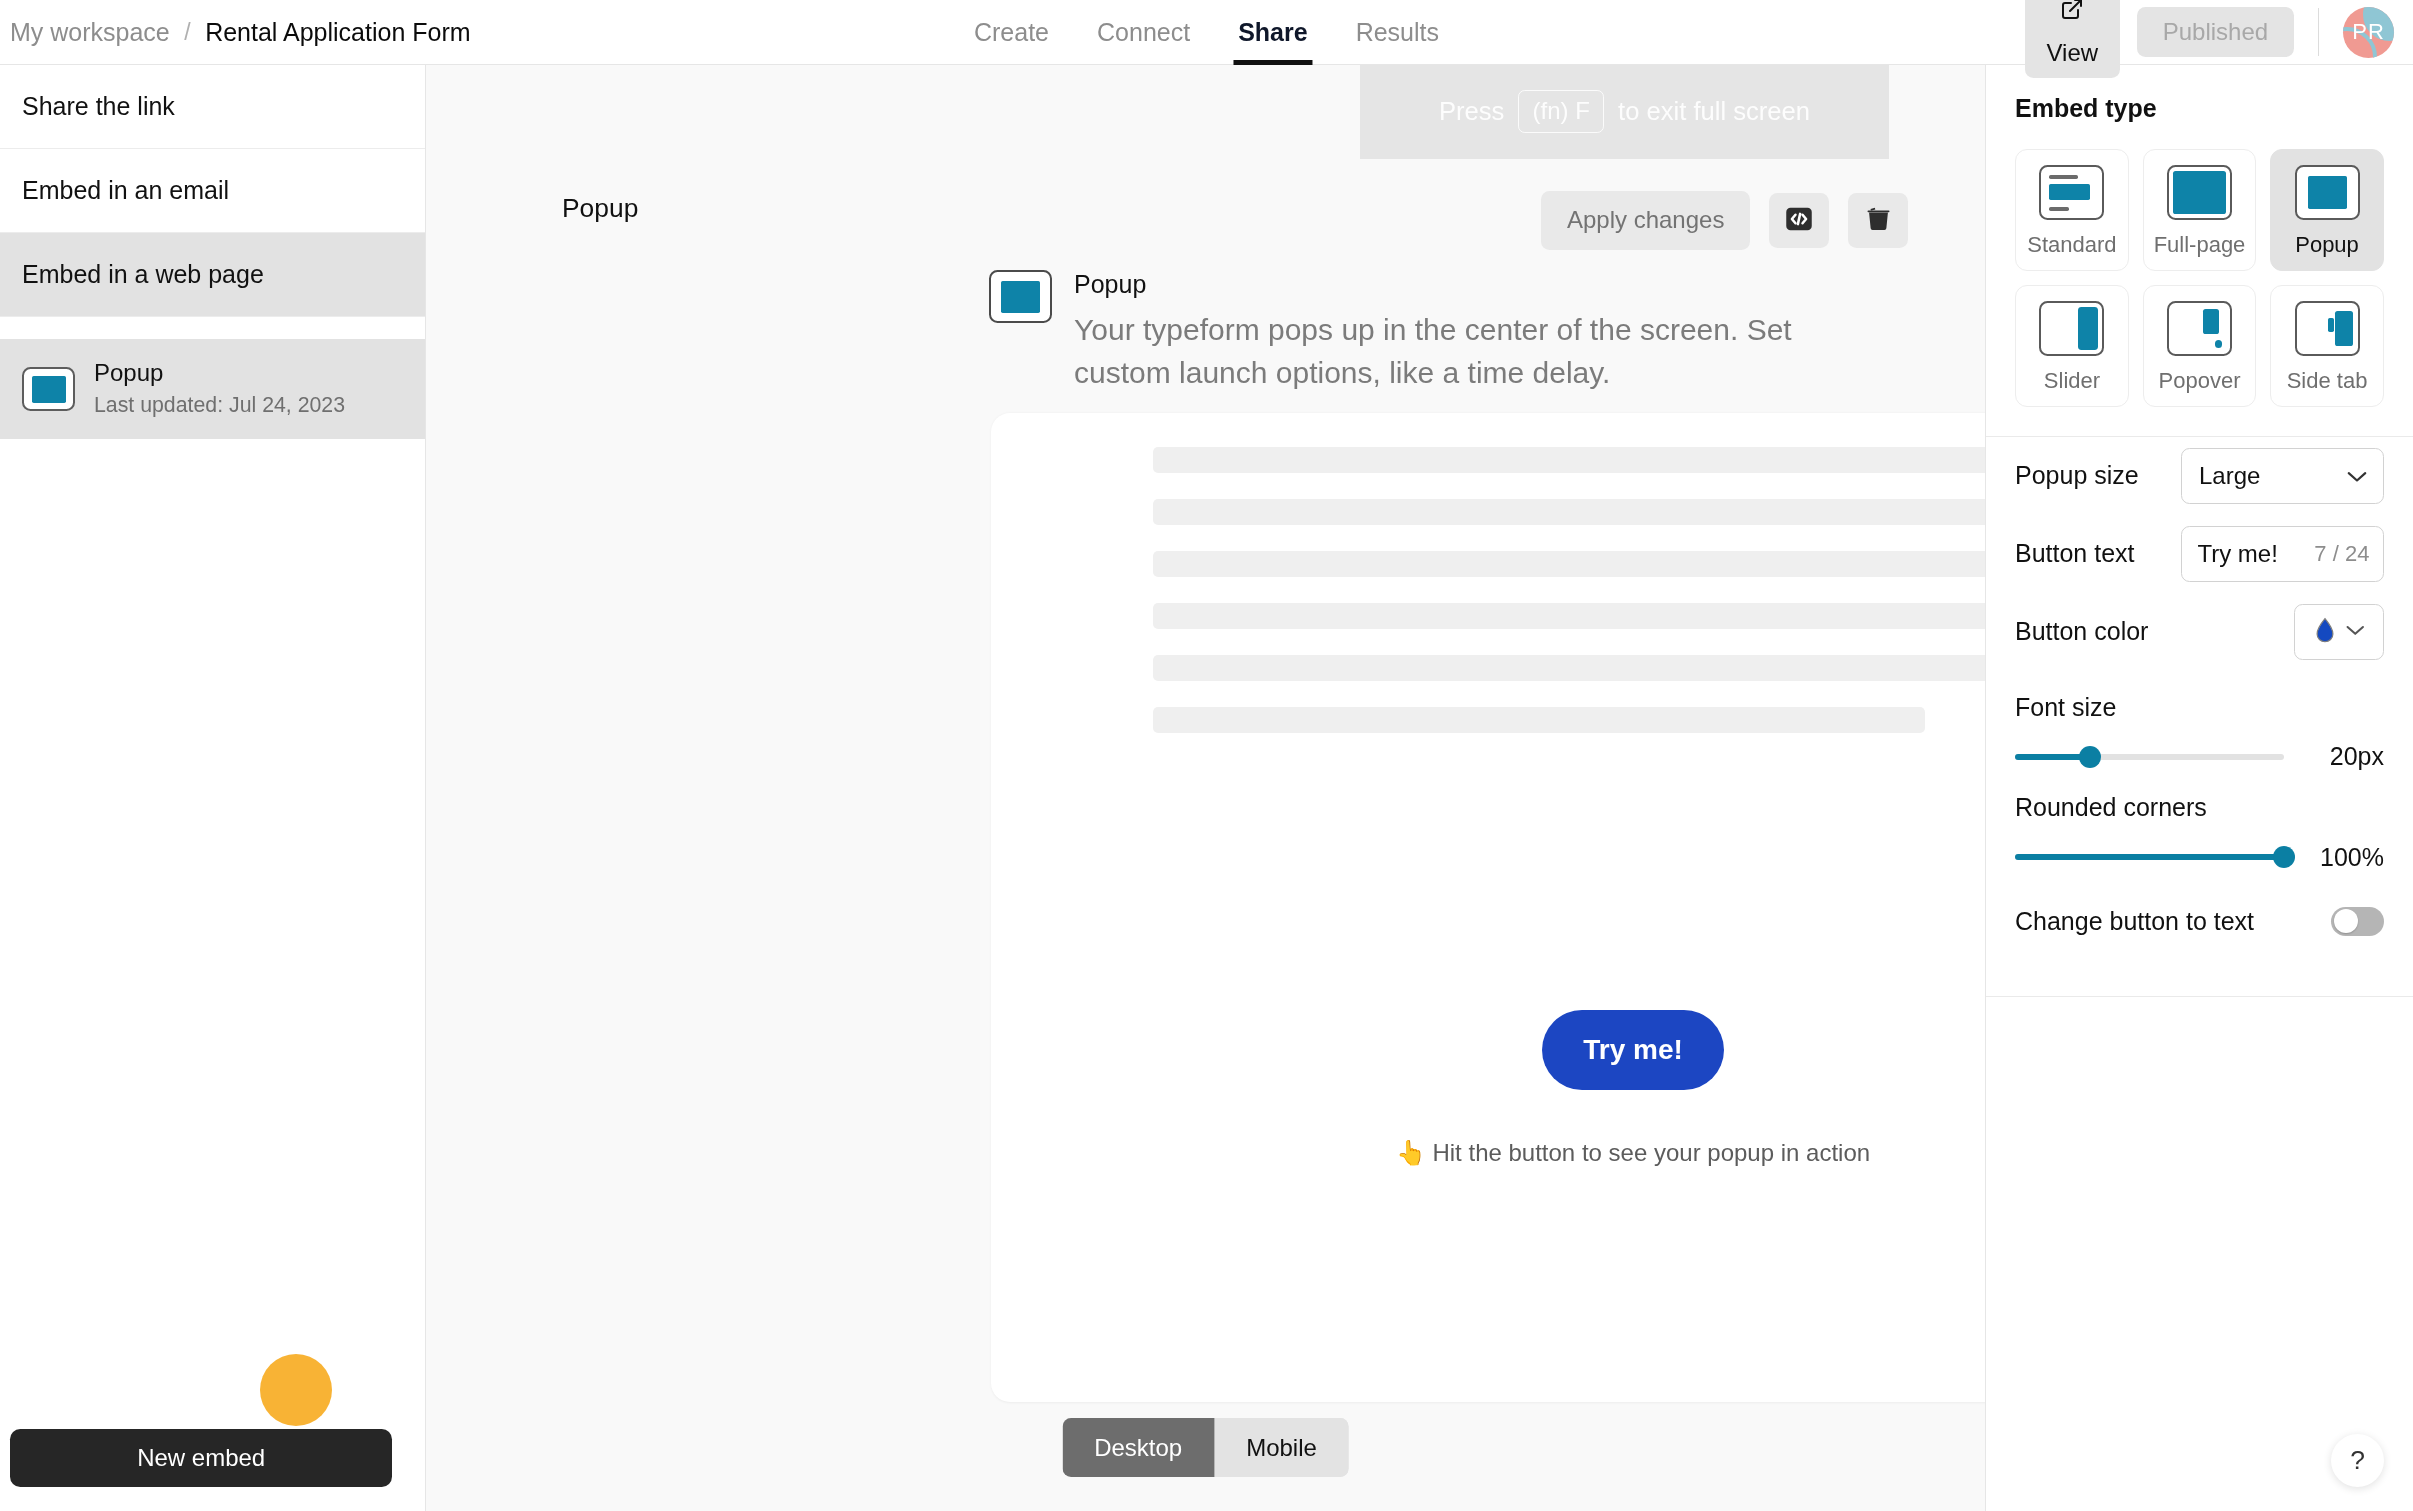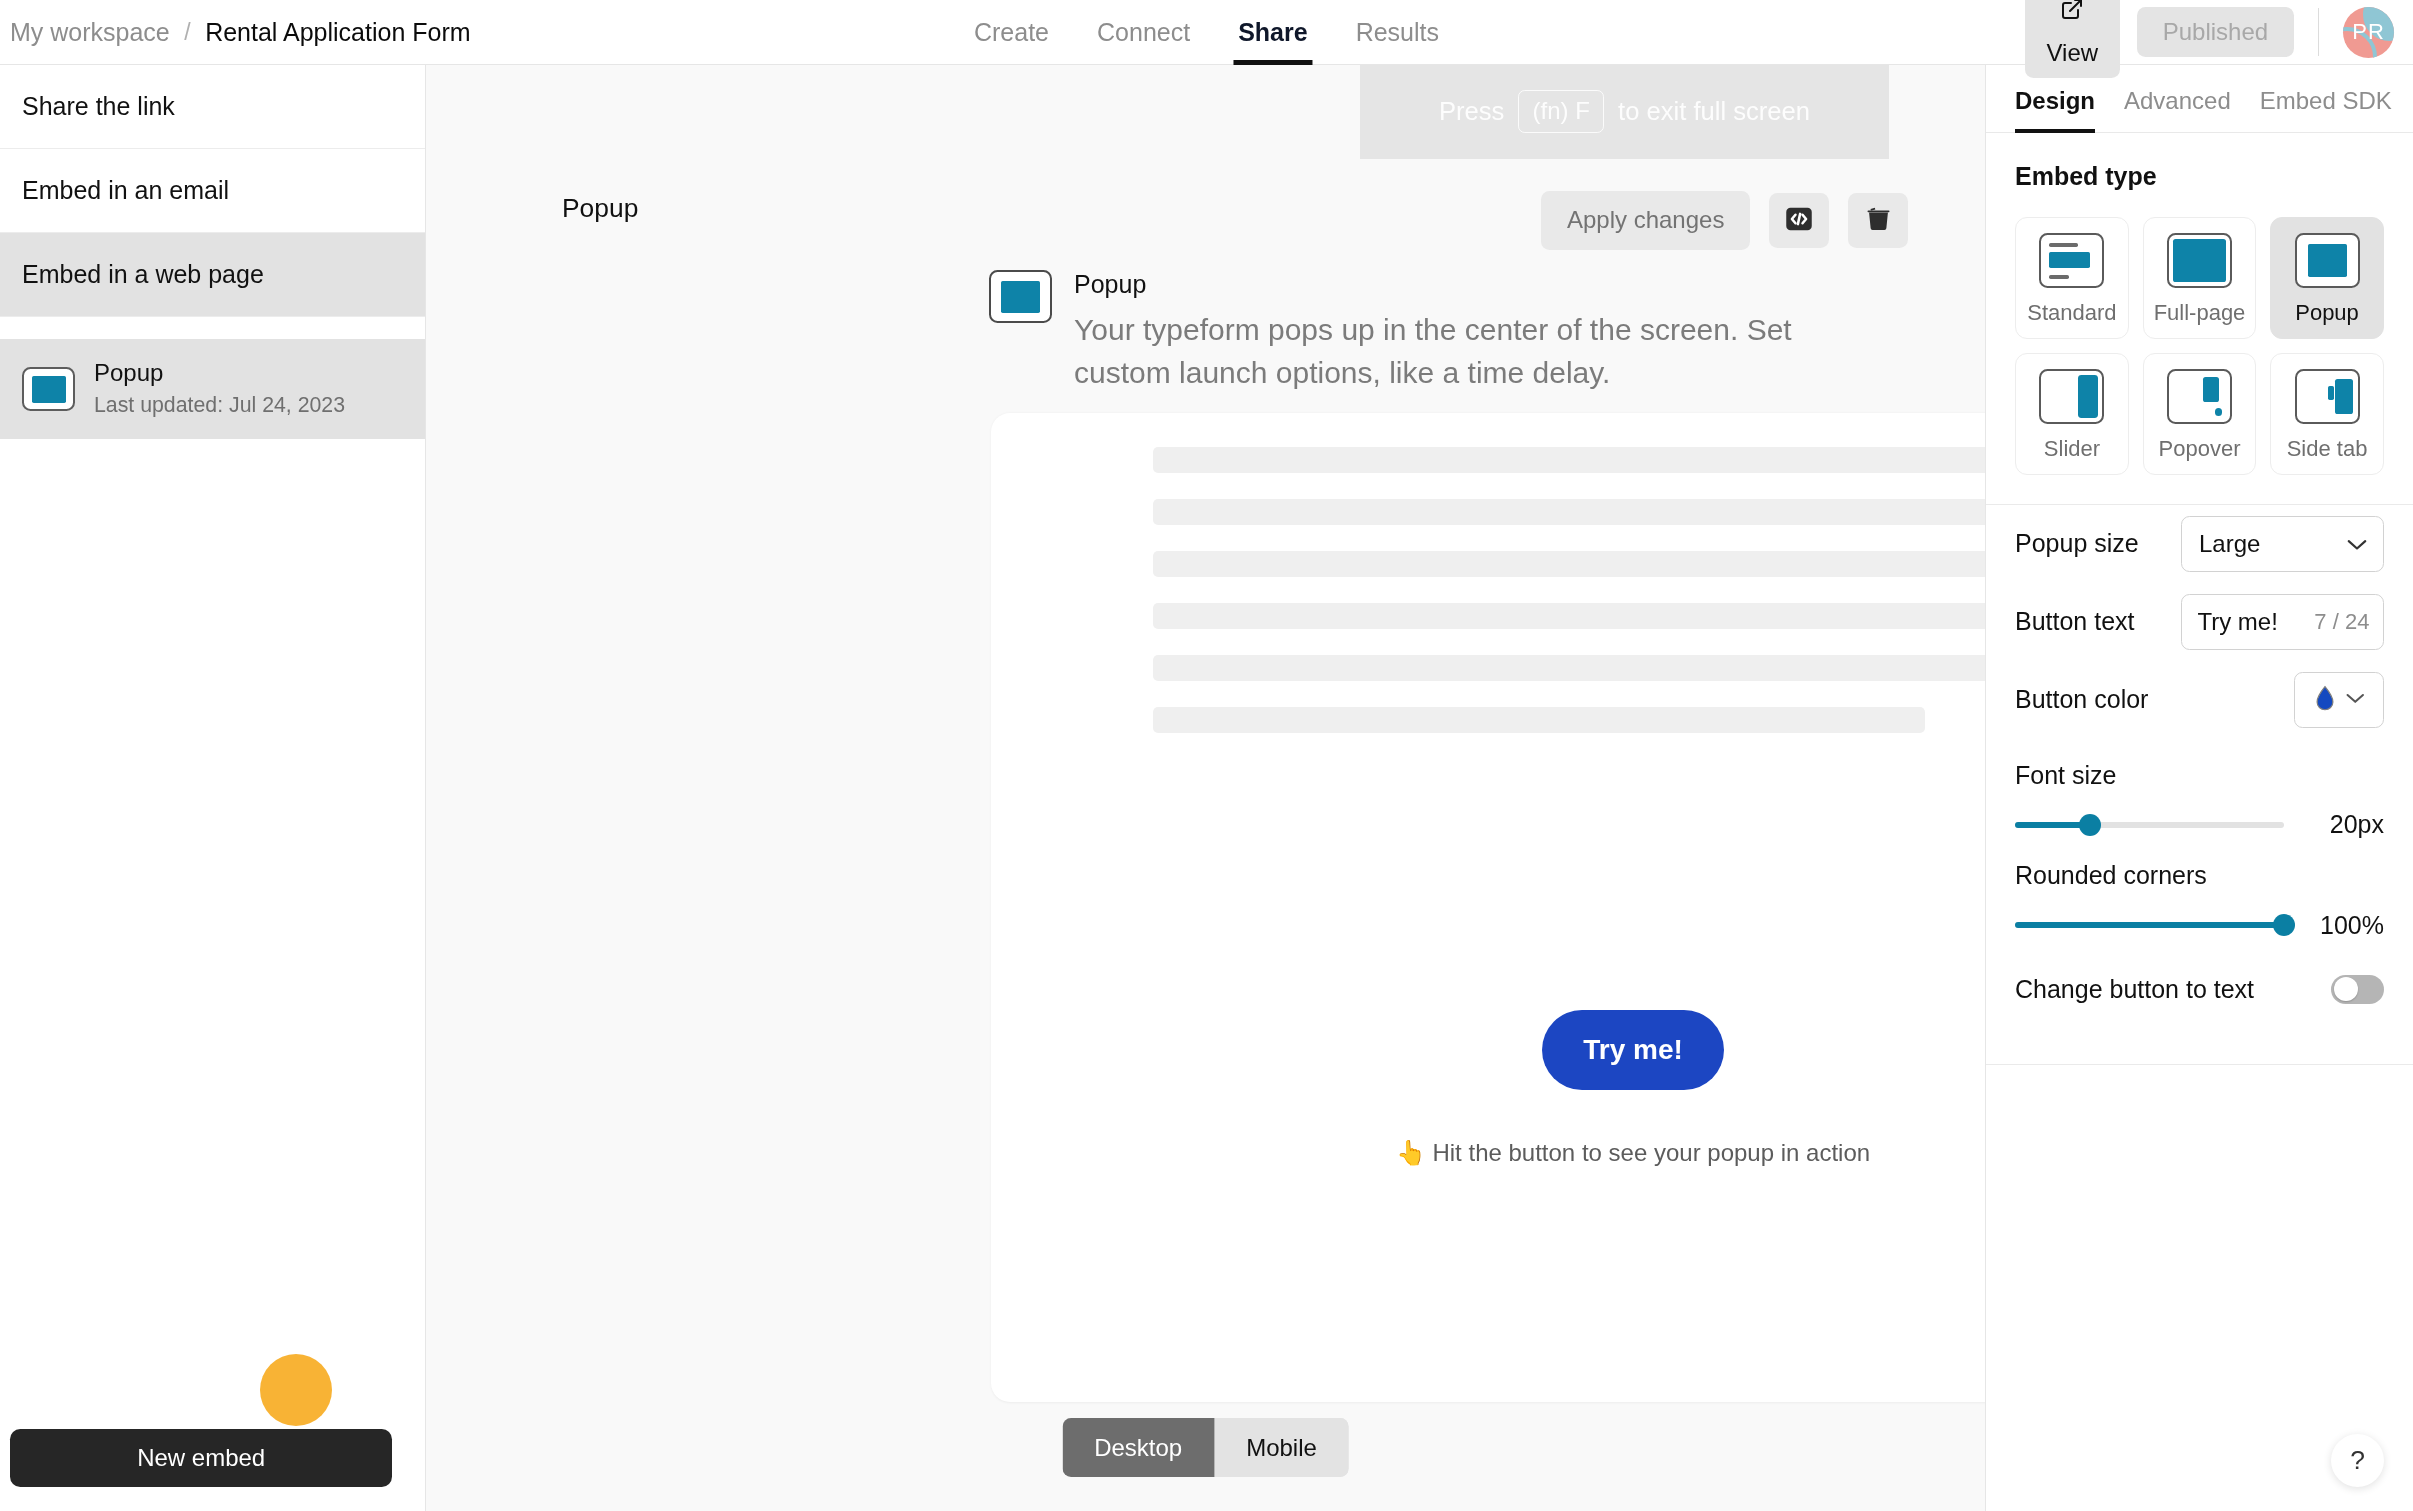--- a/index.html
+++ b/index.html
@@ -400,25 +400,20 @@
         </div>
       </div>
 
       <div class="device-toggle">
         <button class="device-btn active">Desktop</button>
         <button class="device-btn">Mobile</button>
       </div>
     </div>
 
     <div class="rightpanel">
-      <div class="rp-tabs">
-        <div class="rp-tab active">Design</div>
-        <div class="rp-tab">Advanced</div>
-        <div class="rp-tab">Embed SDK</div>
-      </div>
 
       <div class="rp-section">
         <div class="rp-h">Embed type</div>
 
         <div class="type-grid">
           <div class="type-cell">
             <div class="frame f-standard">
                 <span class="line1"></span>
                 <span class="blk"></span>
                 <span class="line2"></span>

